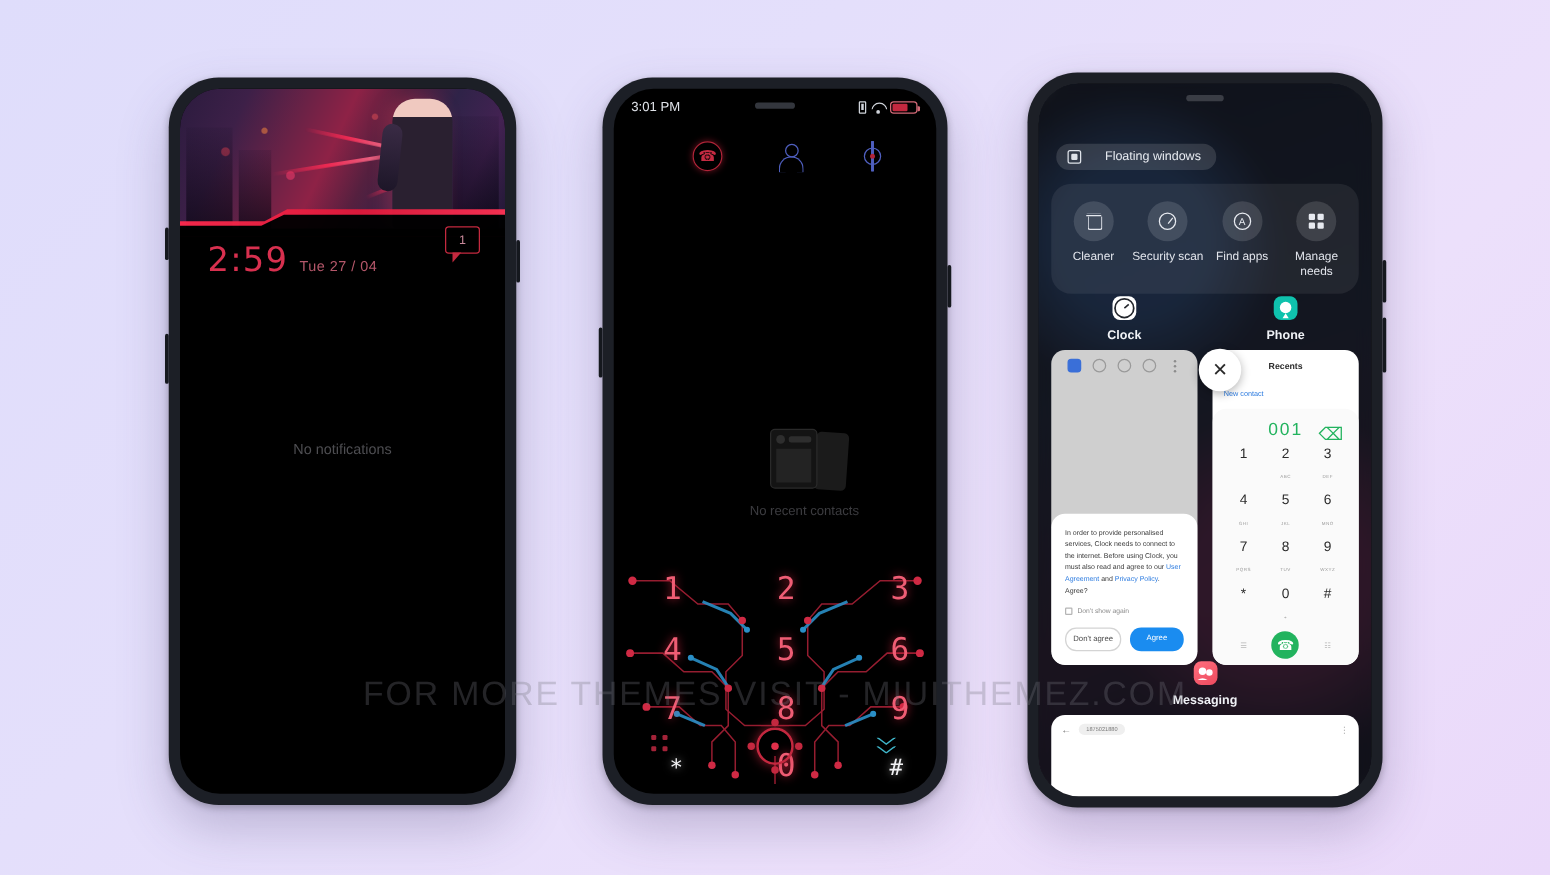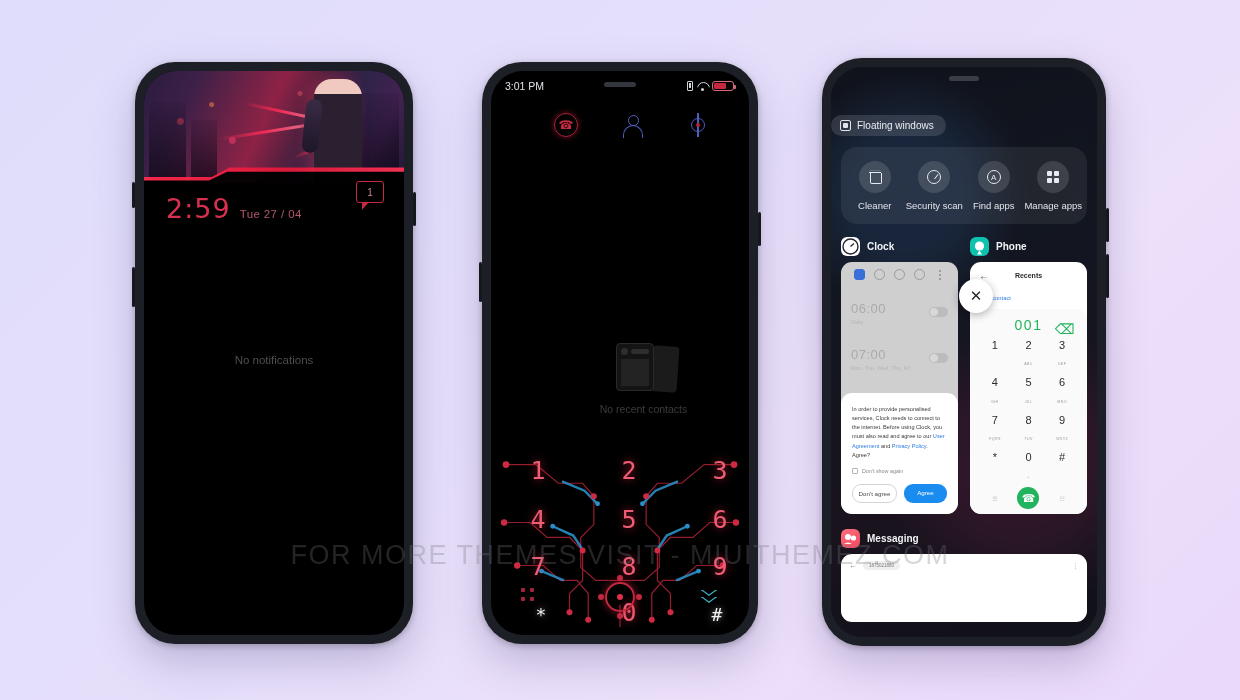--- a/index.html
+++ b/index.html
@@ -260,22 +260,22 @@
       linear-gradient(160deg,#141824 0%, #1b2030 40%, #2a1a2c 70%, #141420 100%);
   }
   .rc-bg:after {
     content:""; position:absolute; inset:0;
     background: rgba(12,14,20,0.55);
     backdrop-filter: blur(6px);
   }
   .rc-notch { position:absolute; left:50%; transform:translateX(-50%); top:9px; width:30px;height:5px;border-radius:3px;background:#3a3d45; z-index:3;}
 
   .float-pill {
-    position: absolute; left: 0; top: 48px; z-index: 4;
-    display: flex; align-items: flex-end; gap: 6px;
+    position: absolute; left: 14px; top: 48px; z-index: 4;
+    display: flex; align-items: flex-end; gap: 19px;
     background: rgba(255,255,255,0.13);
     border-radius: 14px; padding: 5px 12px 5px 9px;
     color: #e9ecf2; font-size: 10px;
   }
   .fw-ico { width: 11px; height: 11px; border: 1.3px solid #dfe3ea; border-radius: 2px; position: relative; }
   .fw-ico:after { content:""; position:absolute; left:2px; top:2px; right:2px; bottom:2px; background:#dfe3ea; border-radius:1px; }
 
   .quick-panel {
     position: absolute; left: 10px; right: 10px; top: 80px; z-index: 4;
     background: rgba(255,255,255,0.07);
@@ -296,21 +296,21 @@
   .qi-trash:after { content:""; position:absolute; left:0; top:2px; width:12px; height:1.2px; background:#e7eaf0; box-shadow: 0 -2px 0 -0.4px #e7eaf0; }
   .qi-scan { position:absolute; left:9px; top:9px; width:14px; height:14px; border:1.3px solid #e7eaf0; border-radius:50%; }
   .qi-scan:after { content:""; position:absolute; left:5.5px; top:2px; width:1.2px; height:6px; background:#e7eaf0; transform-origin: bottom; transform: rotate(38deg); }
   .qi-find { position:absolute; left:9px; top:9px; width:14px; height:14px; border:1.3px solid #e7eaf0; border-radius:50%; display:flex; align-items:center; justify-content:center; color:#e7eaf0; font-size:8px; }
   .qi-grid { position:absolute; left:10px; top:10px; width:12px; height:12px; }
   .qi-grid i { position:absolute; width:5px; height:5px; background:#e7eaf0; border-radius:1px; }
 
   .cards-area { position: absolute; left: 0; right: 0; top: 170px; bottom: 0; z-index: 4; }
   .app-row { position: absolute; left: 0; right: 0; display: flex; gap: 12px; padding: 0 10px; }
   .app-col { flex: 1; }
-  .app-head { display: flex; align-items: center; gap: 7px; margin-bottom: 6px; }
+  .app-head { display: flex; align-items: center; gap: 7px; margin-bottom: 6px; flex-direction: column; }
   .app-icon { width: 19px; height: 19px; border-radius: 6px; flex: none; position: relative; }
   .app-name { font-size: 10px; color: #f0f2f6; font-weight: bold; }
 
   .card {
     border-radius: 11px; overflow: hidden; position: relative;
     background: #fff;
   }
 
   
   .clock-card { height: 252px; background: #cfcfcf; }
@@ -570,21 +570,21 @@
       </div>
       <div class="qp-item">
         <div class="qp-circ">
           <div class="qi-grid">
               <i style="left:0;top:0"></i>
               <i style="left:7px;top:0"></i>
               <i style="left:0;top:7px"></i>
               <i style="left:7px;top:7px"></i>
             </div>
         </div>
-        <div class="qp-label">Manage apps</div>
+        <div class="qp-label">Manage needs</div>
       </div>
     </div>
 
     <div class="cards-area">
 
       <div class="app-row" style="top:0;">
 
         <div class="app-col">
           <div class="app-head">
             <div class="app-icon" style="background:#fff;">
@@ -598,34 +598,20 @@
           <div class="card clock-card">
             <div class="clk-toolbar">
               <div class="clk-ti on"></div>
               <div class="clk-ti"></div>
               <div class="clk-ti"></div>
               <div class="clk-ti"></div>
               <div class="clk-ti dots">
                 <i style="top:1px"></i>
                   <i style="top:5px"></i>
                   <i style="top:9px"></i>
-              </div>
-            </div>
-            <div class="clk-alarm">
-              <div class="clk-row">
-                <div><span class="clk-t">06:00</span><span class="clk-sub">Daily</span></div>
-                <div class="clk-tog"></div>
-              </div>
-              <div class="clk-row">
-                <div><span class="clk-t">07:00</span><span class="clk-sub">Mon, Tue, Wed, Thu, Fri</span></div>
-                <div class="clk-tog"></div>
-              </div>
-              <div class="clk-row">
-                <div><span class="clk-t">06:00</span><span class="clk-sub">Sat, Sun</span></div>
-                <div class="clk-tog"></div>
               </div>
             </div>
             <div class="clk-dialog">
               <div class="dlg-text">
                 <span>In order to provide personalised services, Clock needs to connect to the internet. Before using Clock, you must also read and agree to our </span><a>User Agreement</a><span> and </span><a>Privacy Policy</a><span>. Agree?</span>
               </div>
               <div class="dlg-chk">
                 <div class="dlg-box"></div>
                 <span>Don't show again</span>
               </div>

